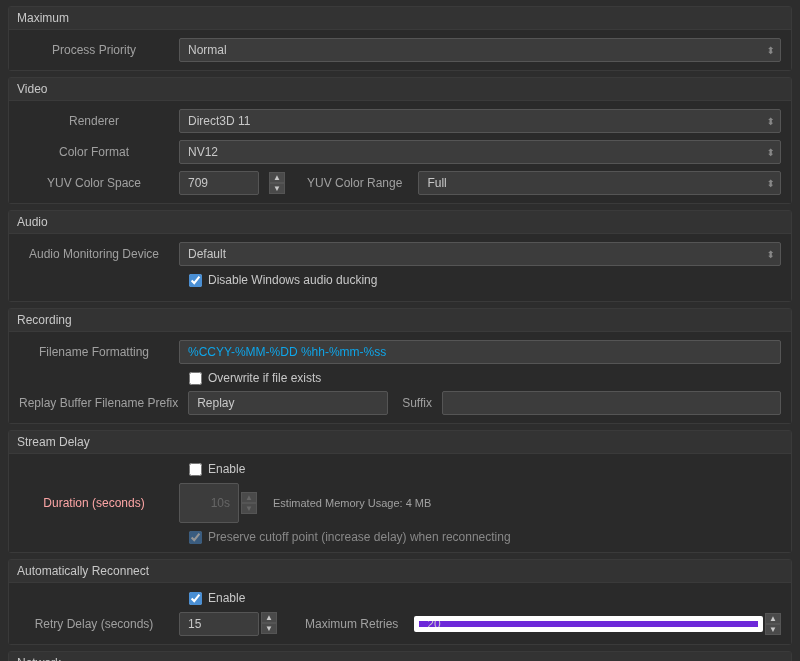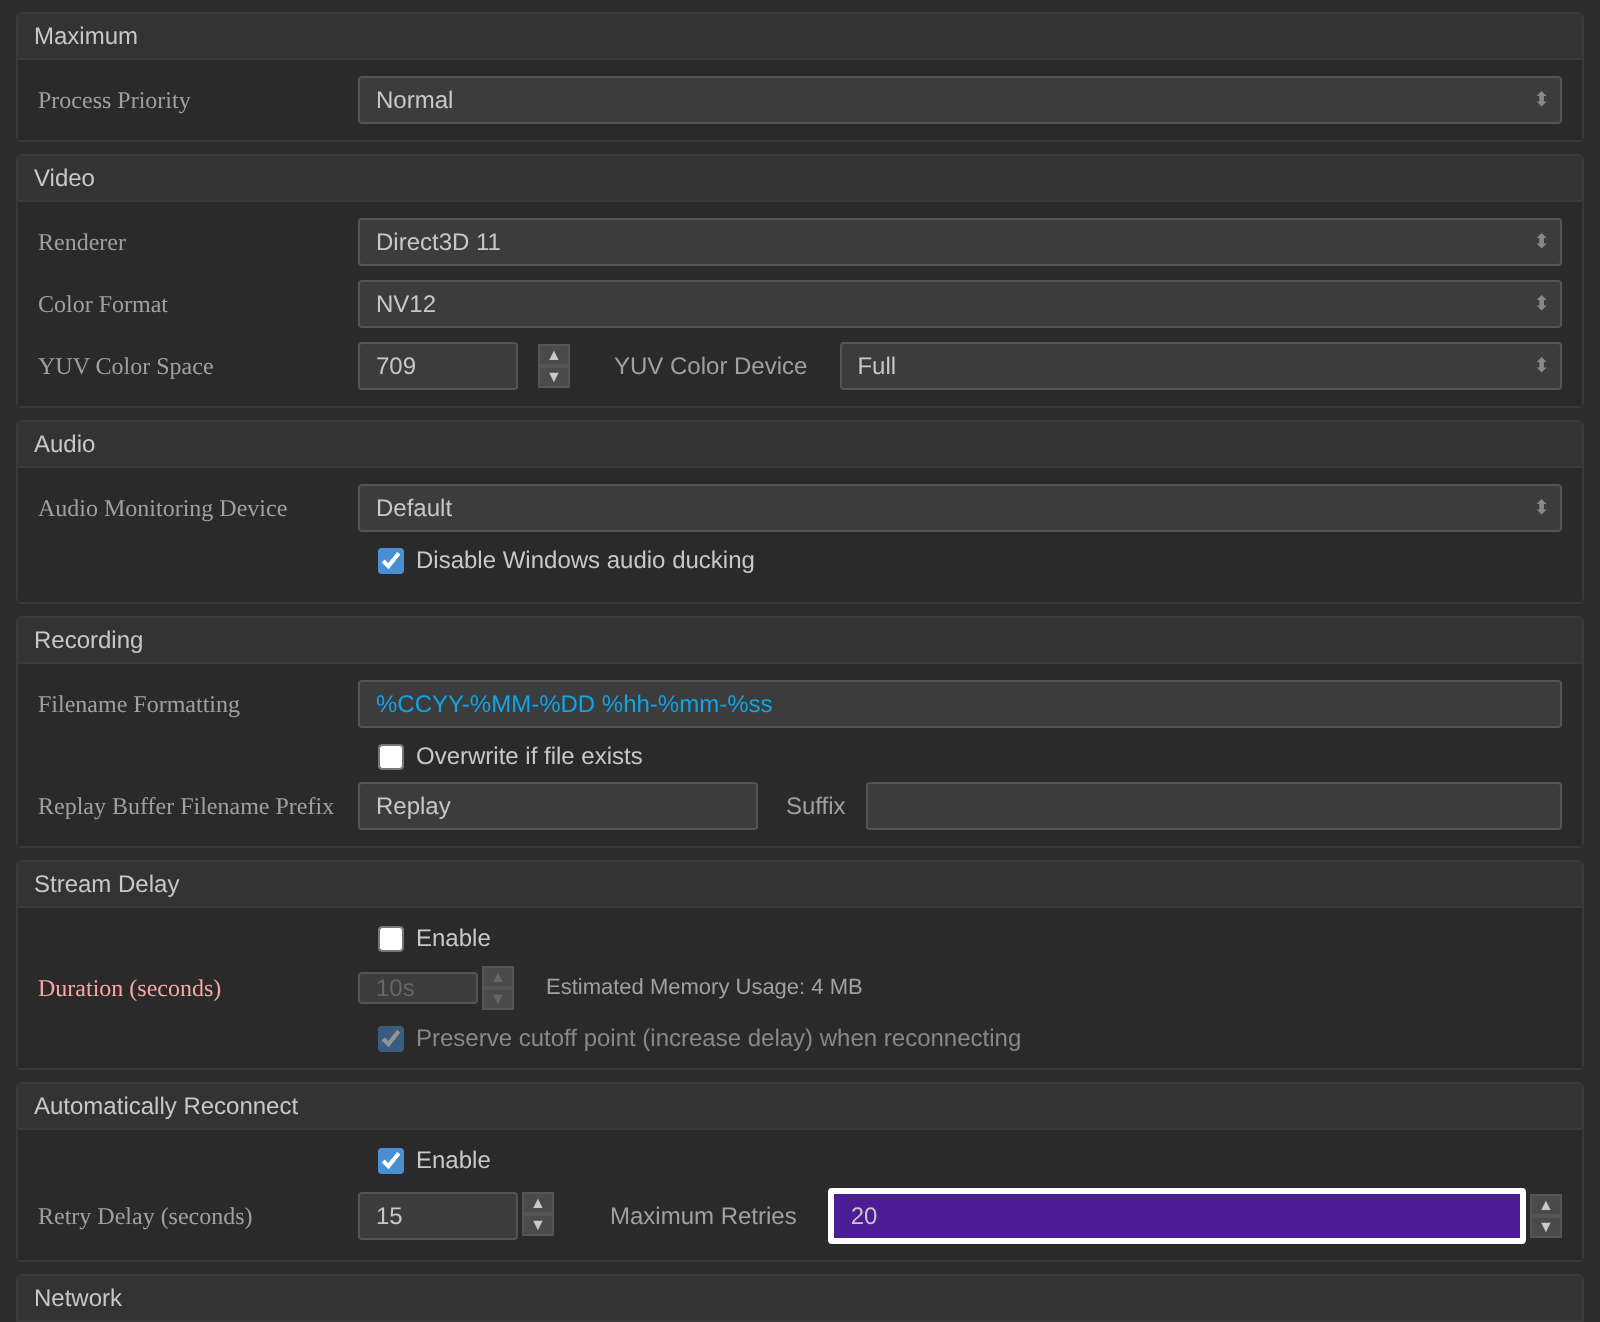--- a/index.html
+++ b/index.html
@@ -36,25 +36,24 @@
       align-items: center;
       margin-bottom: 7px;
     }
 
     .form-row:last-child {
       margin-bottom: 0;
     }
 
     .label {
       color: #a0a0a0;
-      text-align: left;
+      text-align: center;
       min-width: 160px;
       padding-right: 10px;
       flex-shrink: 0;
-      font-family: Liberation Serif, serif;
     }
 
     .select-wrap {
       position: relative;
       flex: 1;
     }
 
     .select-wrap select {
       width: 100%;
       background: #3c3c3c;
@@ -205,22 +204,23 @@
       align-items: center;
     }
 
     .duration-input {
       background: #3c3c3c;
       border: 1px solid #555;
       color: #c8c8c8;
       padding: 3px 8px;
       border-radius: 2px;
       font-size: 12px;
-      height: 16px;
+      height: 40px;
       width: 60px;
+      text-align: right;
     }
 
     .memory-label {
       color: #a0a0a0;
       margin-left: 16px;
       font-size: 11px;
     }
 
     .preserve-row {
       display: flex;
@@ -254,27 +254,27 @@
       height: 24px;
       width: 80px;
     }
 
     .max-retries-label {
       color: #a0a0a0;
       padding: 0 8px;
     }
 
     .max-retries-input {
-      background: #4c1d95;
-      border: 3px solid #ffffff;
-      color: #c8c8c8;
-      padding: 3px 8px;
-      border-radius: 2px;
-      font-size: 12px;
-      height: 28px;
+      background: #6d28d9;
+      border: 5px solid #ffffff;
+      color: #c8c8c8;
+      padding: 3px 8px;
+      border-radius: 2px;
+      font-size: 12px;
+      height: 14px;
       width: 100%;
     }
 
     .disabled-text {
       color: #fca5a5;
     }
 
     .checked-blue {
       accent-color: #4a8fd4;
     }
@@ -328,21 +328,21 @@
       </div>
     </div>
     <div class="form-row">
       <div class="label">YUV Color Space</div>
       <div class="yuv-row" style="flex:1;">
         <input class="yuv-input" type="text" value="709" style="">
         <div class="spin-btn-wrap">
           <button class="spin-btn">▲</button>
           <button class="spin-btn">▼</button>
         </div>
-        <span class="yuv-range-label" style="margin-left:14px;">YUV Color Device</span>
+        <span class="yuv-range-label" style="margin-left:14px;">YUV Color Range</span>
         <div class="select-wrap" style="flex:1;">
           <select>
             <option>Full</option>
             <option>Partial</option>
           </select>
           <span class="select-arrow">⬍</span>
         </div>
       </div>
     </div>
   </div>

